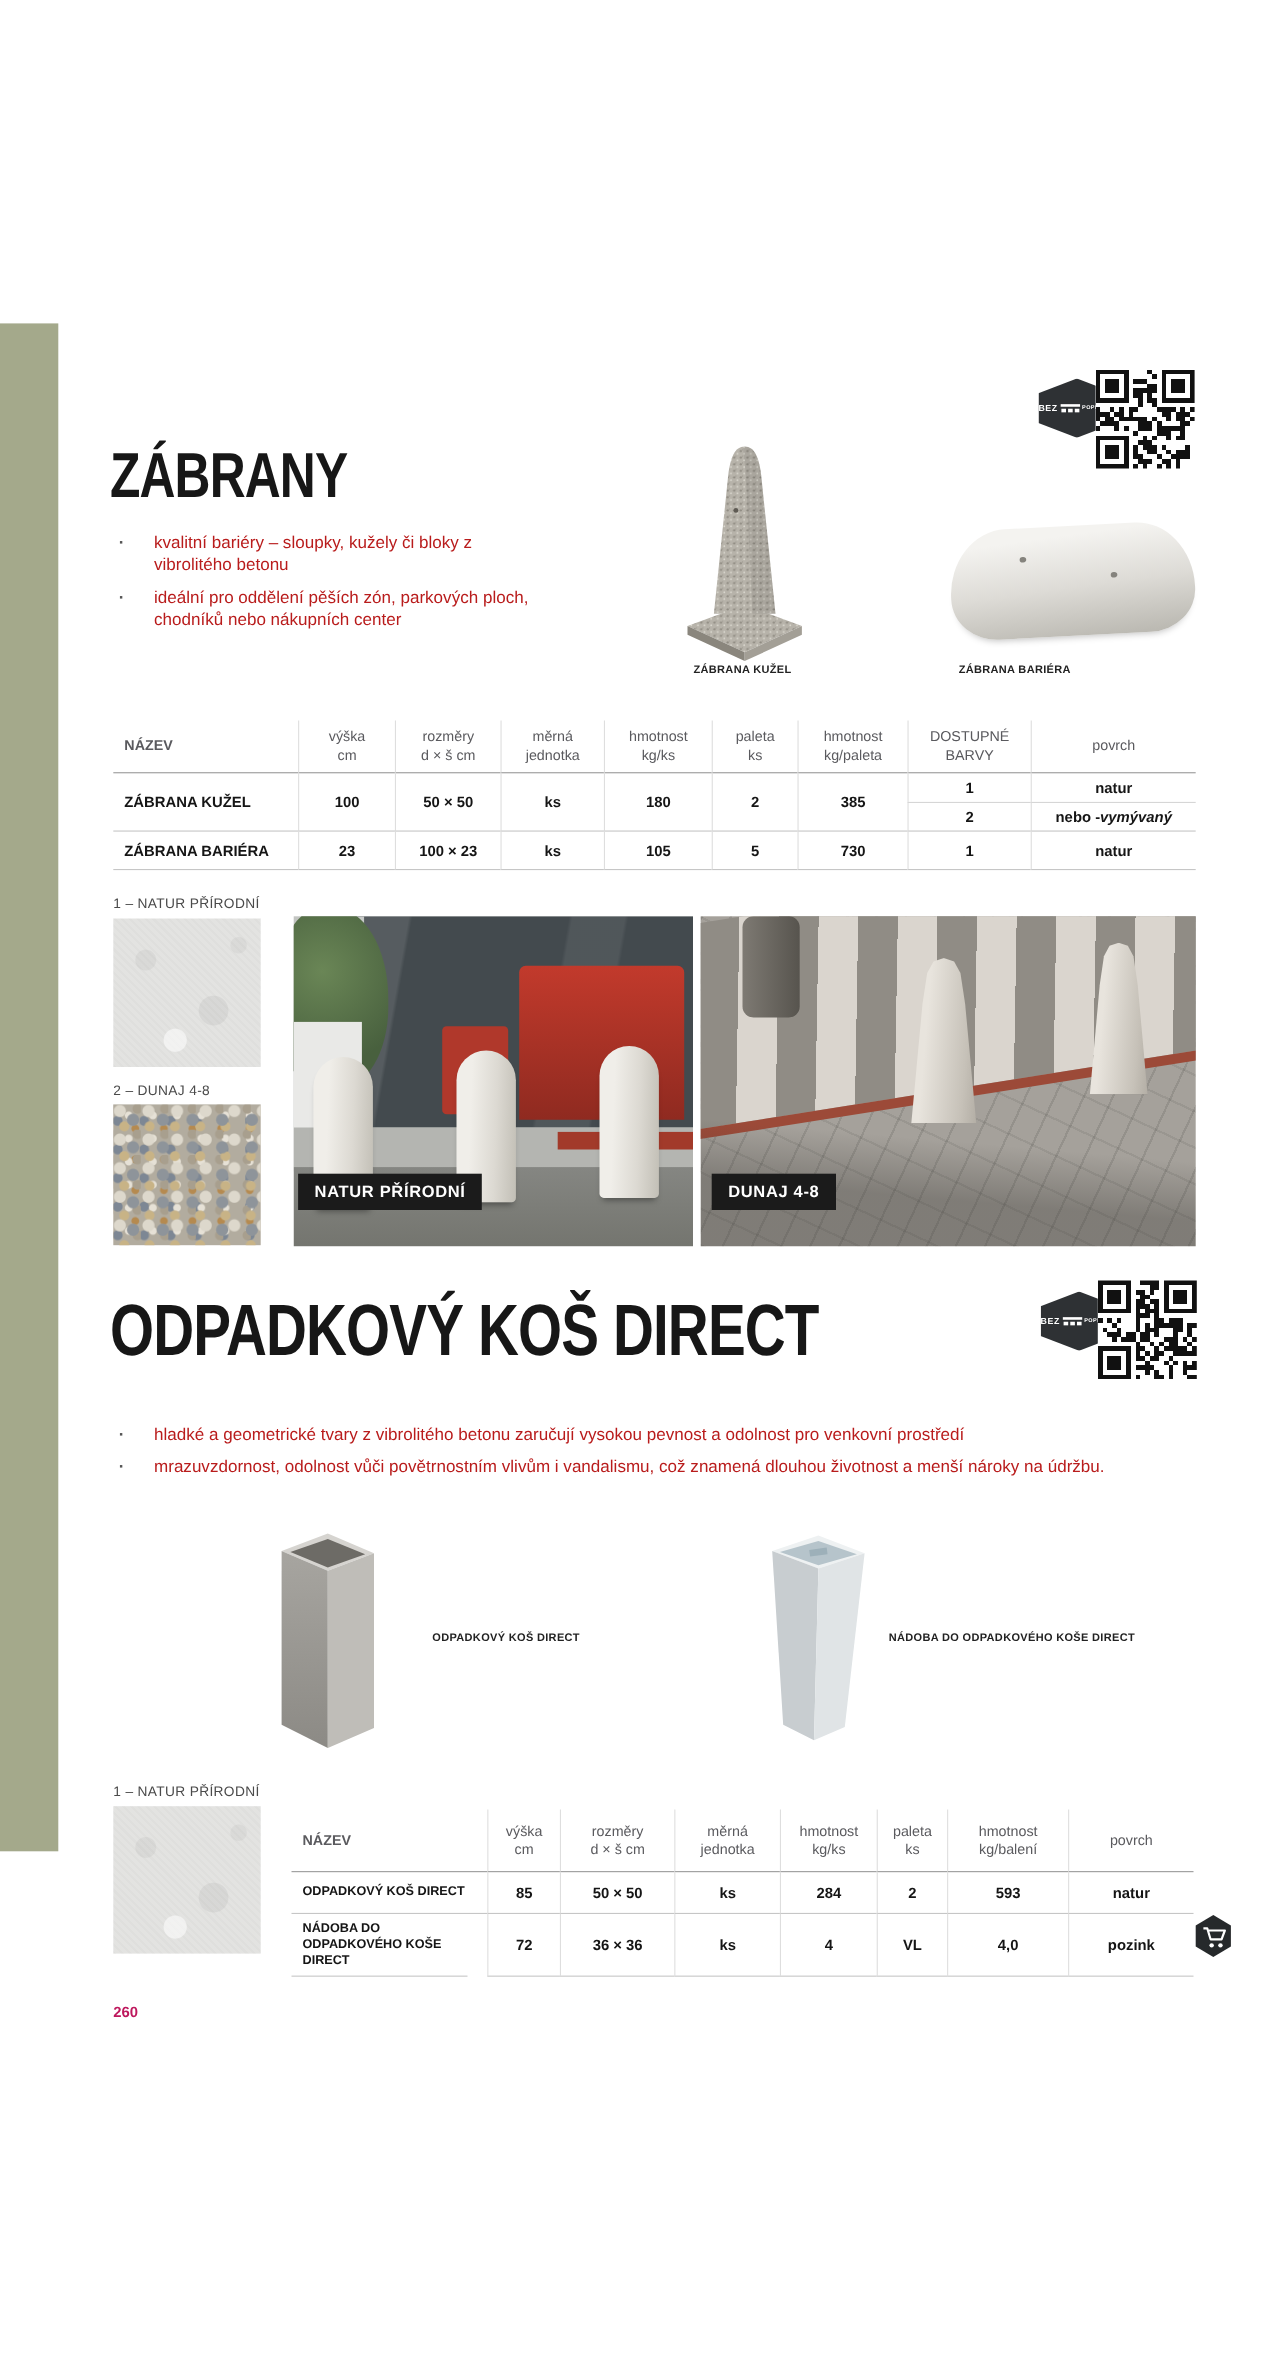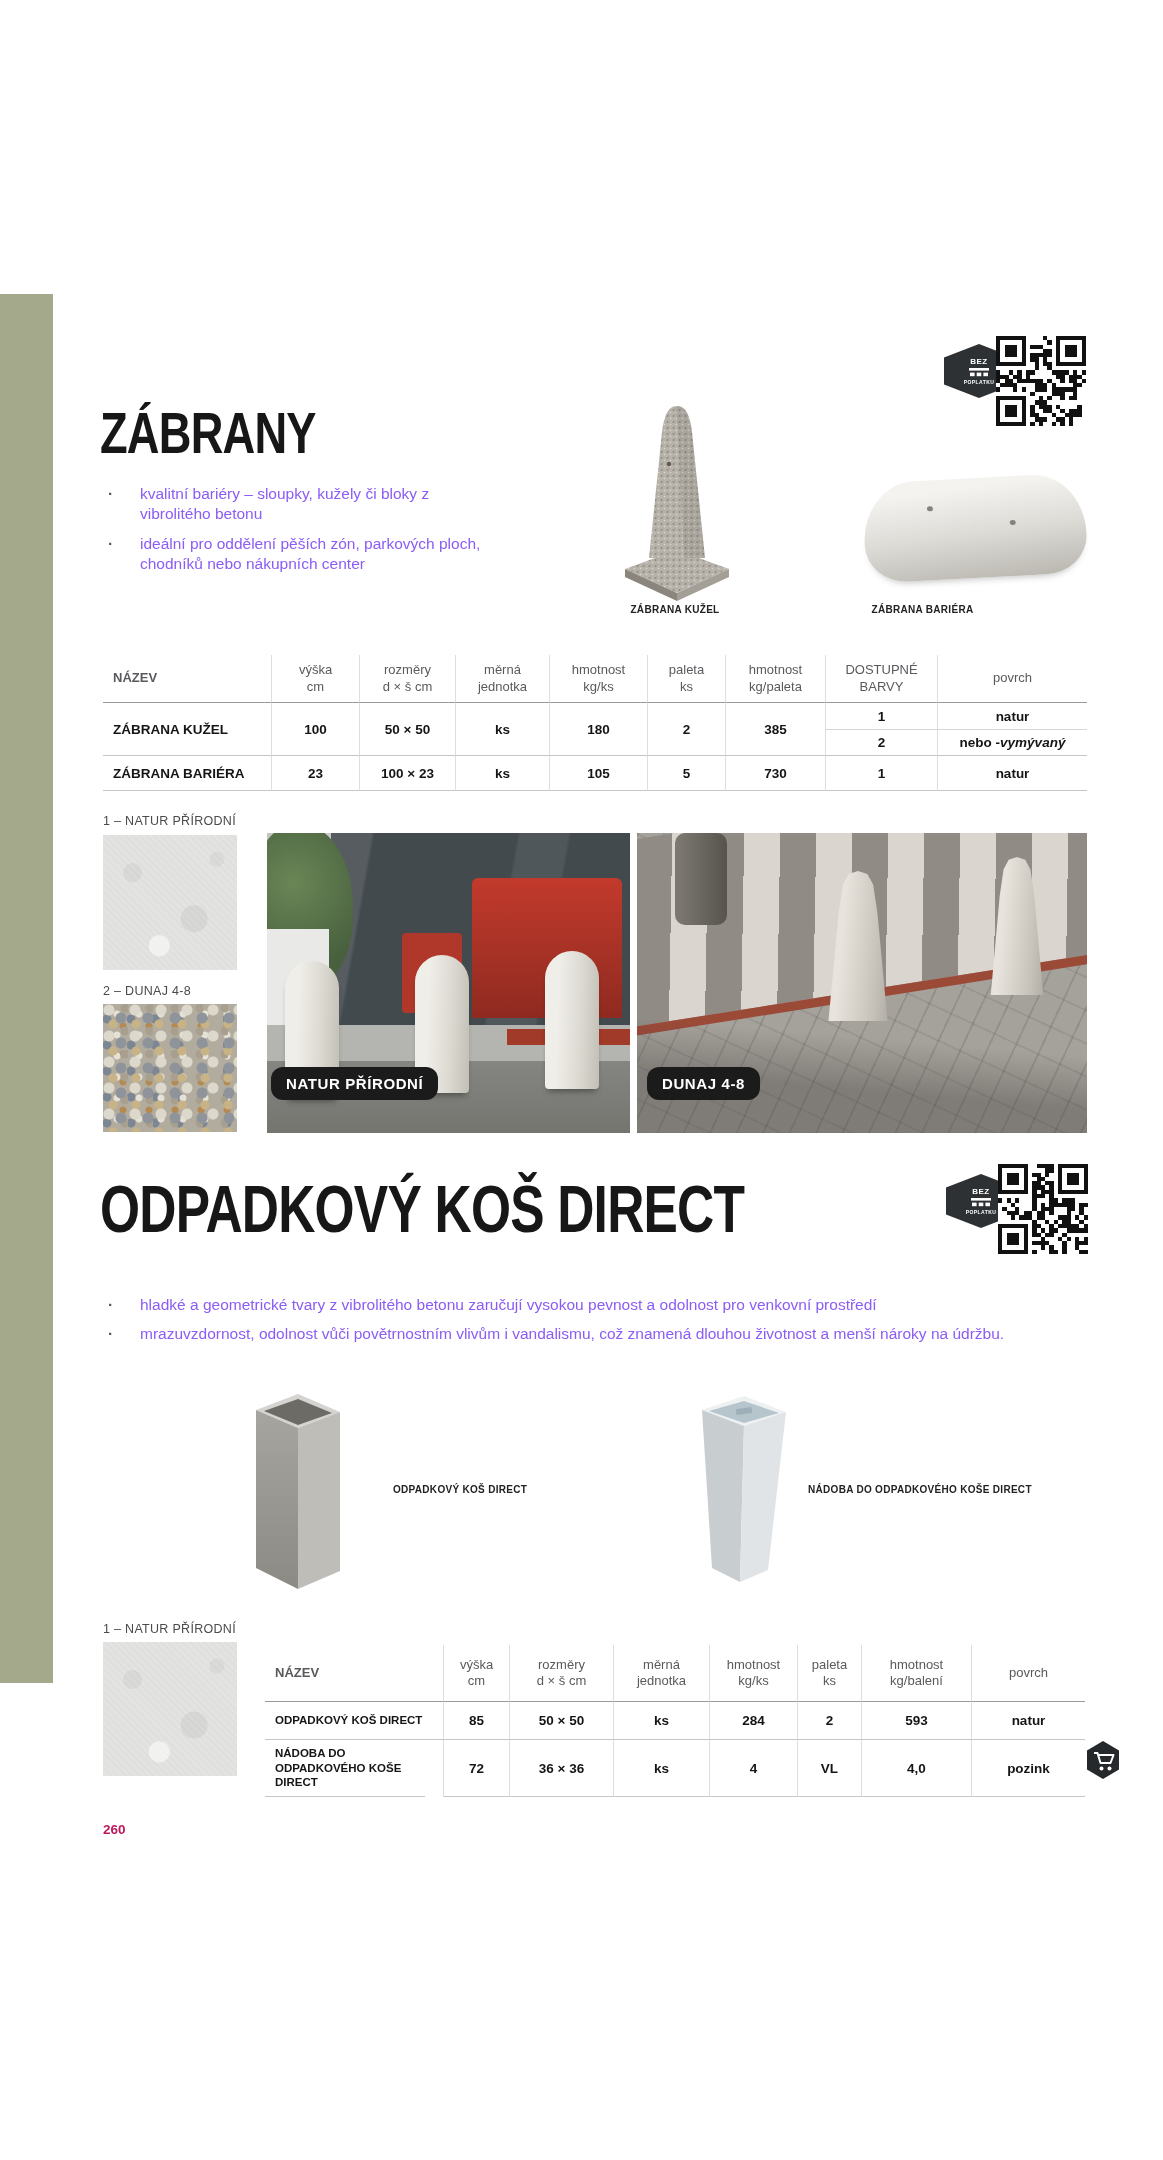--- a/index.html
+++ b/index.html
@@ -13,30 +13,30 @@
     display:flex; flex-direction:column; justify-content:center; align-items:center;
     color:#fff; font-weight:bold; font-size:13px; letter-spacing:1px; line-height:1.45; }
 
   
   .big-title { position:absolute; font-weight:800; color:#171717; letter-spacing:-1px; }
   .big-title > span { display:inline-block; transform:scaleX(0.78); transform-origin:0 50%; white-space:nowrap; }
   .title-1 { left:100px; top:404px; font-size:58px; line-height:1; }
   .title-2 { left:100px; top:1176px; font-size:66px; line-height:1; }
 
   
-  .bullets { position:absolute; left:108px; font-size:15.5px; color:#8b5cf6; line-height:1.32; }
+  .bullets { position:absolute; left:108px; font-size:15.5px; color:#b91c1c; line-height:1.32; }
   .bullet { display:flex; margin-bottom:9px; }
   .bullet::before { content:"·"; font-weight:bold; color:#555; width:32px; flex:0 0 32px; }
   .bullets-1 { top:484px; } .bullets-1 .bullet-text { width:350px; }
   .bullets-2 { top:1295px; } .bullets-2 .bullet-text { width:900px; }
 
   
   .badge { position:absolute; width:70px; height:54px; background:#2e3134;
     clip-path:polygon(50% 0,100% 25%,100% 75%,50% 100%,0 75%,0 25%);
-    display:flex; flex-direction:column; align-items:center; justify-content:center; gap:2px; color:#fff; }
+    display:flex; flex-direction:row; align-items:center; justify-content:center; gap:2px; color:#fff; }
   .badge .b1 { font-size:8px; font-weight:bold; letter-spacing:0.5px; }
   .badge .b2 { font-size:5px; font-weight:bold; letter-spacing:0.4px; }
   .qr { position:absolute; width:90px; height:90px; background:#fff; }
 
   
   .prod-label { position:absolute; font-size:10px; font-weight:bold; color:#222; letter-spacing:0.3px; text-align:center; }
 
   
   .barrier { position:absolute; left:864px; top:478px; width:222px; height:100px;
     border-radius:52px 52px 42px 42px / 60px 60px 38px 38px;
@@ -84,21 +84,21 @@
     background-size:26px 26px, 27px 25px, 23px 27px, 25px 23px, 22px 21px, 24px 26px, 26px 28px; }
 
   
   .photo { position:absolute; overflow:hidden; }
   .photo-1 { left:267px; top:833px; width:363px; height:300px; background:linear-gradient(#c3c5c2,#b2b3af 70%); }
   .photo-2 { left:637px; top:833px; width:450px; height:300px; background-color:#a5a19b;
     background-image:
       repeating-linear-gradient(115deg, rgba(0,0,0,0.10) 0 2px, transparent 2px 24px),
       repeating-linear-gradient(25deg, rgba(0,0,0,0.07) 0 2px, transparent 2px 30px); }
   .overlay-tag { position:absolute; background:#1b1b1b; color:#fff; font-size:15px; font-weight:bold;
-    letter-spacing:0.6px; padding:8px 15px; white-space:nowrap;border-radius:12px; }
+    letter-spacing:0.6px; padding:8px 15px; white-space:nowrap; }
 
   .p1-window { position:absolute; left:58px; top:0; width:305px; height:192px; background:
      linear-gradient(100deg, rgba(255,255,255,0.10) 0 12%, rgba(255,255,255,0) 13% 55%, rgba(255,255,255,0.07) 56% 70%, rgba(255,255,255,0) 71%), #434a4e;
      border-left:6px solid #c7cac8; border-bottom:8px solid #b7bab8; }
   .p1-machine { position:absolute; left:205px; top:45px; width:150px; height:140px;
      background:linear-gradient(#c23a2c,#8f2a20); border-radius:6px 6px 0 0; }
   .p1-machine::after { content:""; position:absolute; left:-70px; top:55px; width:60px; height:80px;
      background:#b0382b; border-radius:4px; }
   .p1-green { position:absolute; left:-14px; top:-8px; width:100px; height:165px; border-radius:40% 50% 45% 40%;
      background:radial-gradient(circle at 40% 35%, #6a8656, #48603e 70%); }

